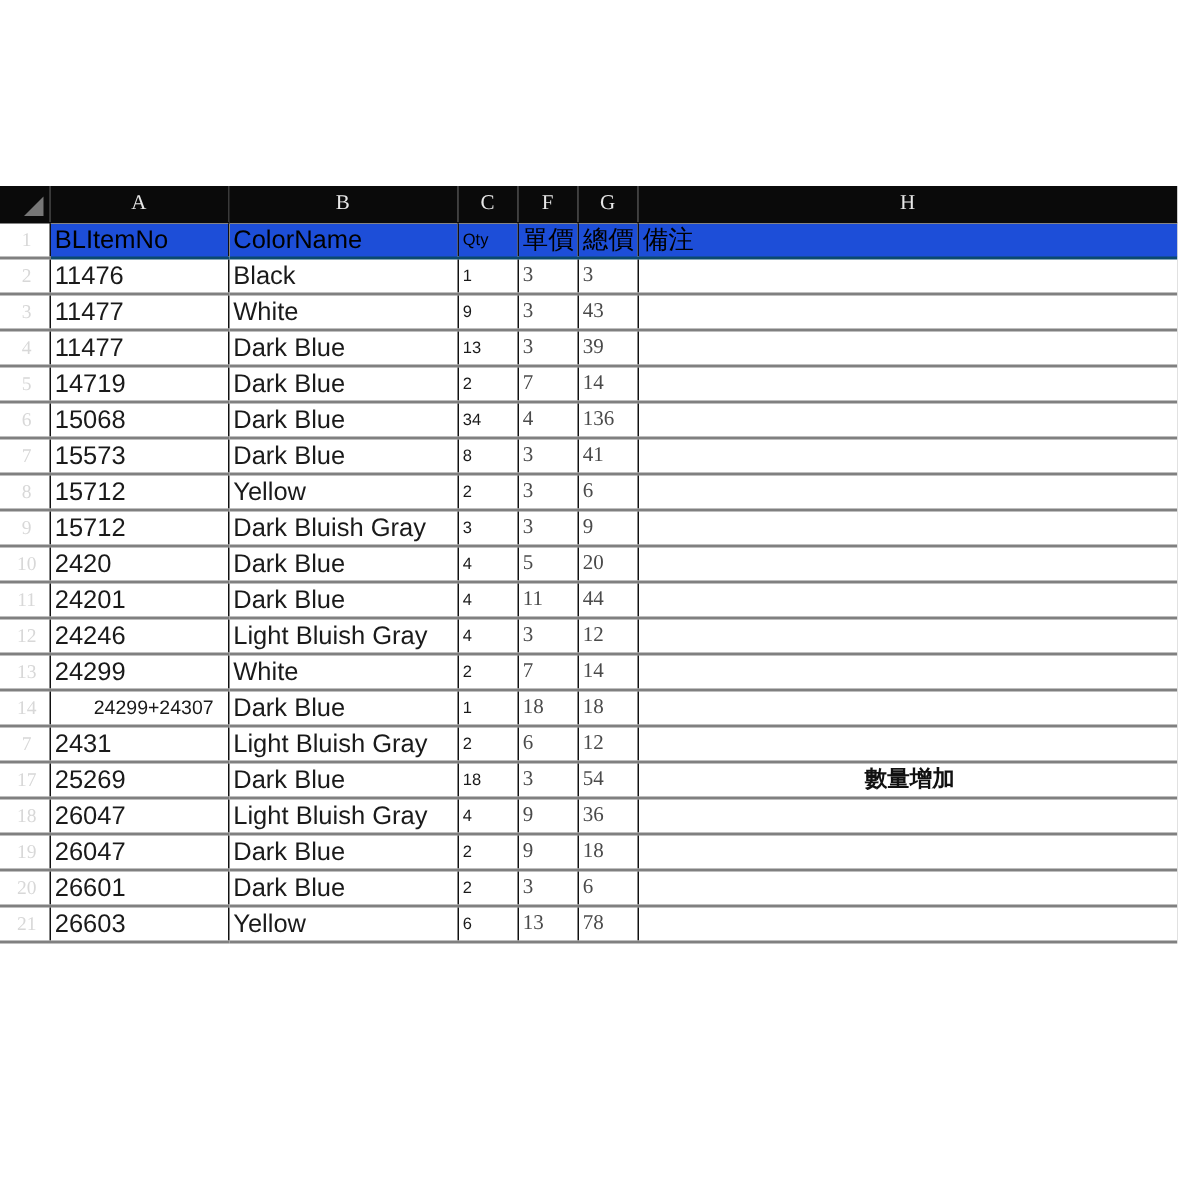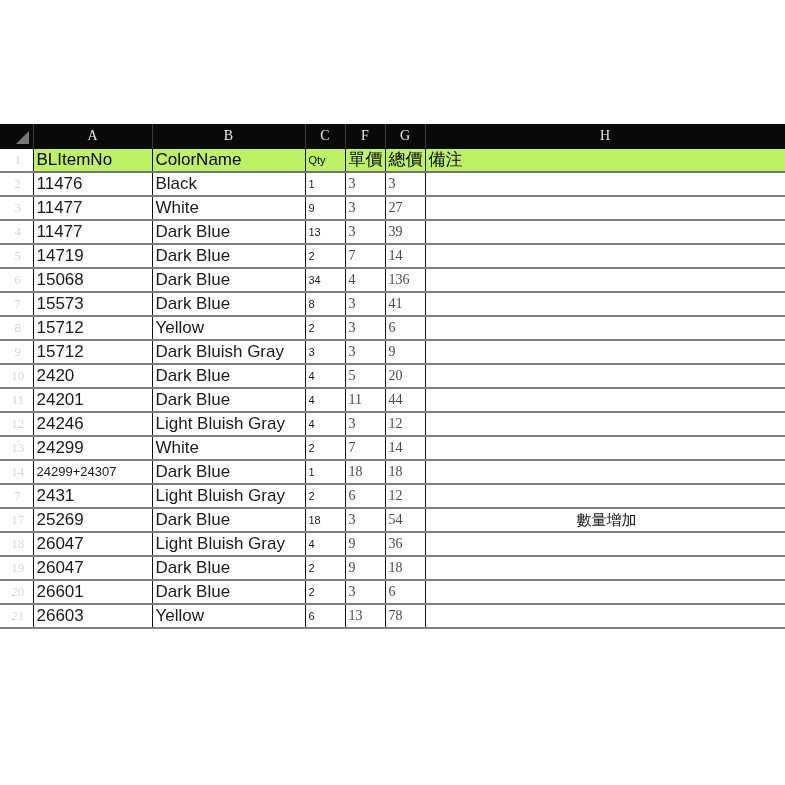--- a/index.html
+++ b/index.html
@@ -81,22 +81,22 @@
     padding: 0 0 0 3px;
     vertical-align: middle;
     border-right: 1px solid #111111;
     border-bottom: 2px solid #808080;
     overflow: hidden;
     white-space: nowrap;
   }
 
   
   tr.sheethead-row td.cell {
-    background: #bef264;
-    border-bottom: 2px solid #737373;
+    background: #1d4ed8;
+    border-bottom: 2px solid #0c4a6e;
   }
   tr.sheethead-row td.cell .txt {
     color: #000000;
   }
 
   .txt {
     display: block;
     color: #1a1a1a;
     line-height: 22px;
   }
@@ -114,36 +114,37 @@
   .col-f .txt,
   .col-g .txt {
     font-family: "Liberation Serif", serif;
     font-size: 14px;
     color: #4a4a4a;
   }
   .col-h .txt {
     font-family: "Liberation Serif", serif;
     font-size: 15px;
     text-align: center;
-    font-weight: normal;
+    font-weight: bold;
     color: #111111;
   }
   
   tr.sheethead-row .col-f .txt,
   tr.sheethead-row .col-g .txt,
   tr.sheethead-row .col-h .txt {
     font-family: "Liberation Sans", sans-serif;
     font-size: 17px;
     font-weight: normal;
     text-align: left;
     color: #000000;
   }
   
   .col-a .txt.shrink {
     font-size: 13px;
+    margin-left: 26px;
   }
 
   
   td.col-h { border-right: none; }
   th.col-h-head { border-right: none; }
 </style>
 </head>
 <body>
 
 <div id="page">
@@ -222,21 +223,21 @@
             <td class="cell col-b">
               <span class="txt">White</span>
             </td>
             <td class="cell col-c">
               <span class="txt">9</span>
             </td>
             <td class="cell col-f">
               <span class="txt">3</span>
             </td>
             <td class="cell col-g">
-              <span class="txt">27</span>
+              <span class="txt">43</span>
             </td>
             <td class="cell col-h">
               <span class="txt"></span>
             </td>
           </tr>
           <tr class="data-row">
             <td class="rownum">4</td>
             <td class="cell col-a">
               <span class="txt">11477</span>
             </td>

